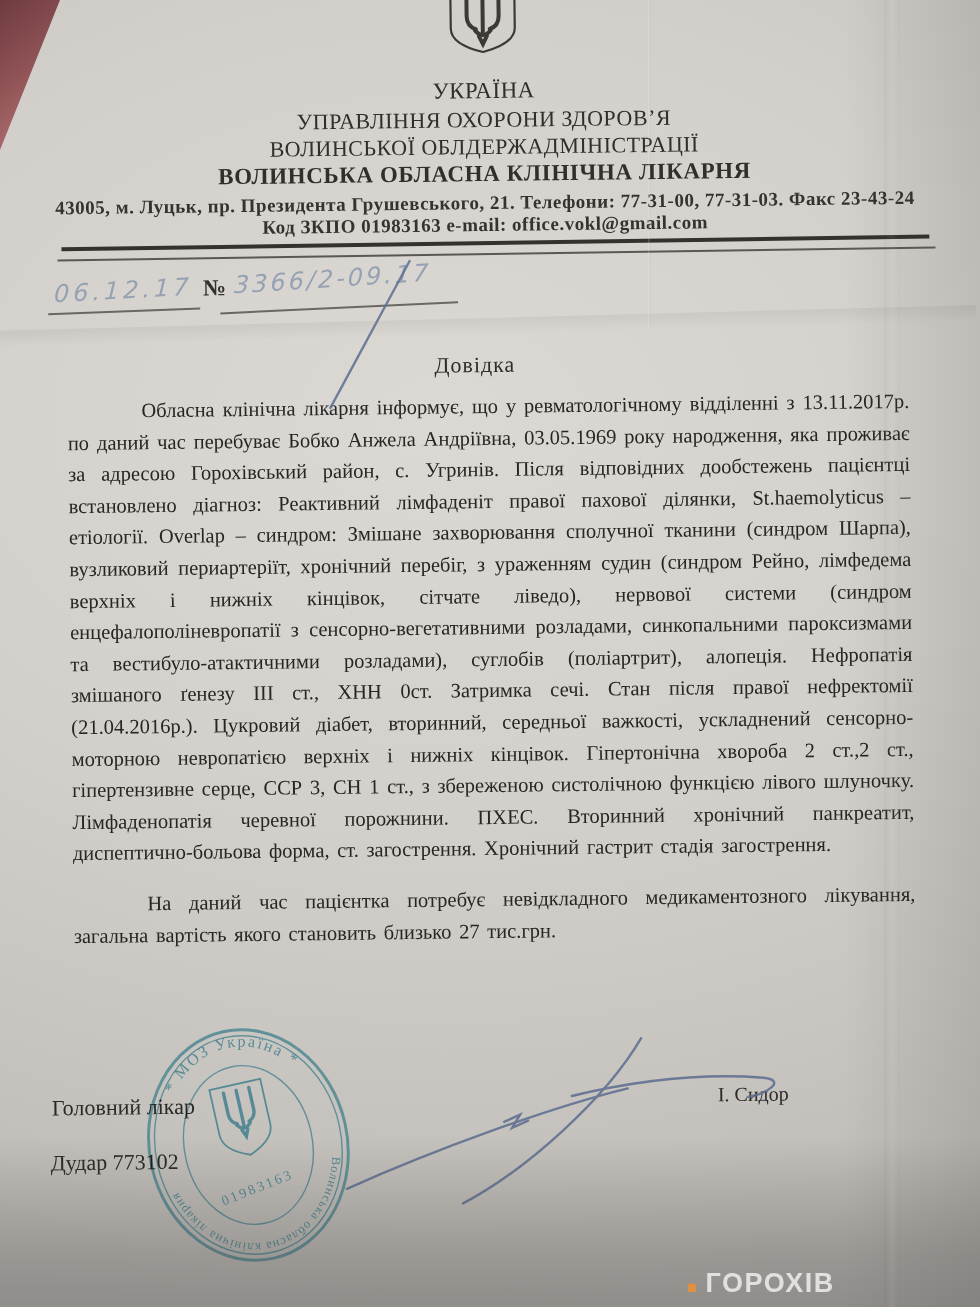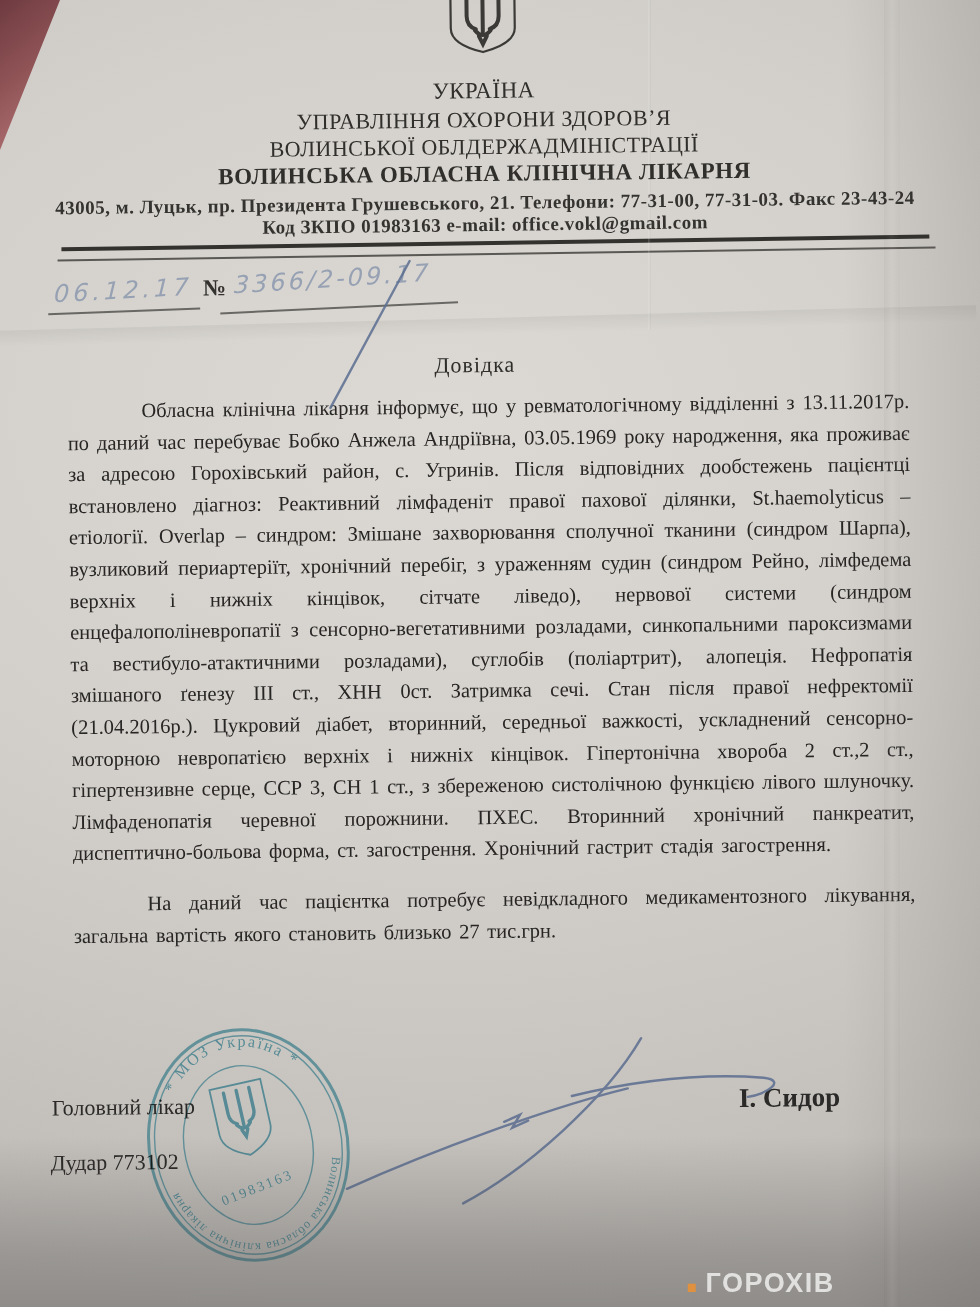--- a/index.html
+++ b/index.html
@@ -40,21 +40,21 @@
   .fold{position:absolute;left:0;right:0;top:318px;height:16px;
         background:linear-gradient(to bottom,rgba(0,0,0,.05),rgba(0,0,0,0));transform:rotate(-0.8deg);}
 
   .title{position:absolute;left:0;right:24px;top:352px;text-align:center;font-size:22px;letter-spacing:1px;color:#2e2d2a;}
   .body-col{position:absolute;left:70px;top:391px;width:842px;}
   .para{margin:0;font-size:20.5px;line-height:31.6px;text-align:justify;text-indent:74px;
         word-spacing:2.5px;color:#272624;}
   .para + .para{margin-top:19px;}
 
   .sig-title{position:absolute;left:46px;top:1090px;font-size:22px;color:#2b2a28;}
-  .sig-name{position:absolute;left:733px;top:1086px;font-size:27px;color:#2b2a28;font-weight:bold;}
+  .sig-name{position:absolute;left:712px;top:1086px;font-size:20px;color:#2b2a28;}
   .sig-phone{position:absolute;left:44px;top:1145px;font-size:22px;color:#2b2a28;}
 
   .stamp{position:absolute;left:136px;top:1018px;mix-blend-mode:multiply;opacity:.82;
          transform:rotate(-12deg);}
   .stamp text{font-family:"Liberation Serif",serif;fill:#3e7e8c;}
   .ink{position:absolute;left:0;top:0;pointer-events:none;}
 
   .shade-bottom{position:absolute;left:0;right:0;bottom:0;height:170px;
       background:linear-gradient(to bottom,rgba(60,58,56,0) 0%,rgba(70,68,66,.30) 70%,rgba(80,78,76,.42) 100%);}
   .crease1{position:absolute;left:648px;top:0;width:3px;height:330px;opacity:.45;

